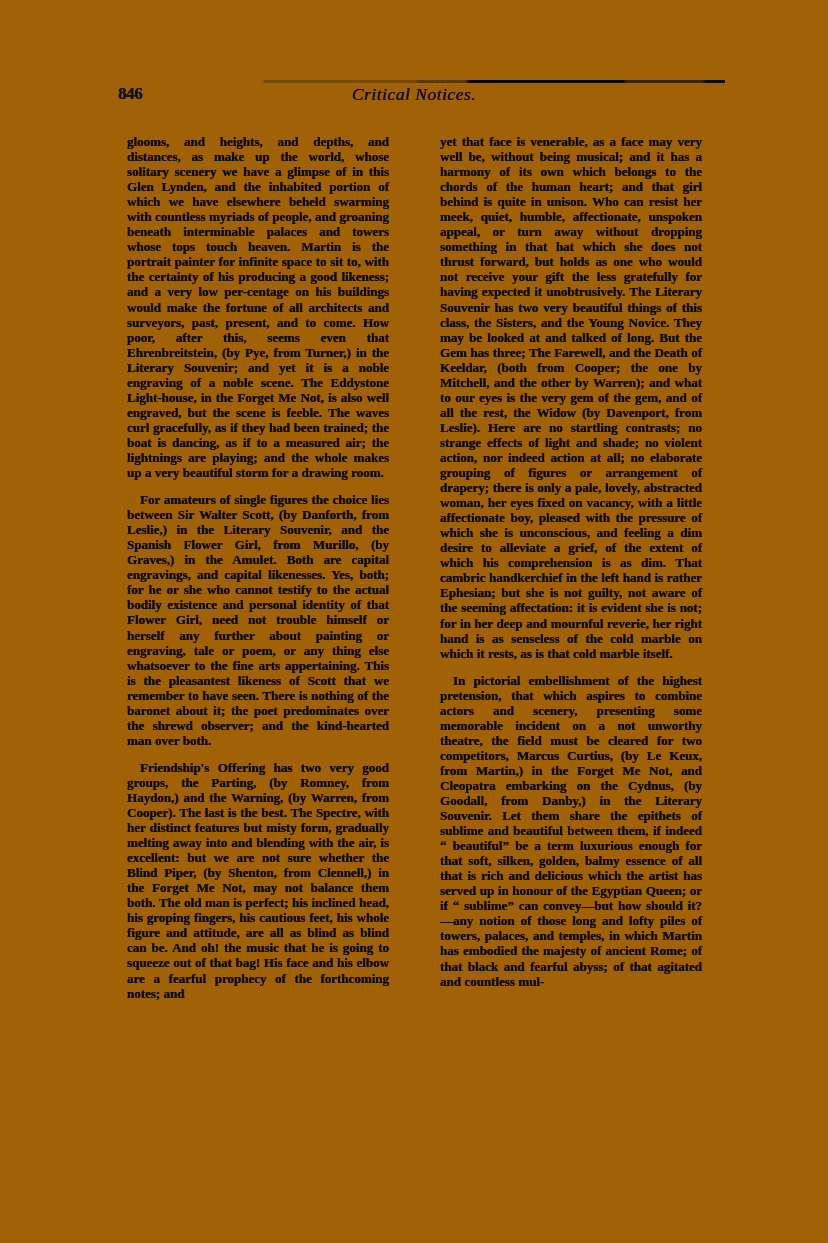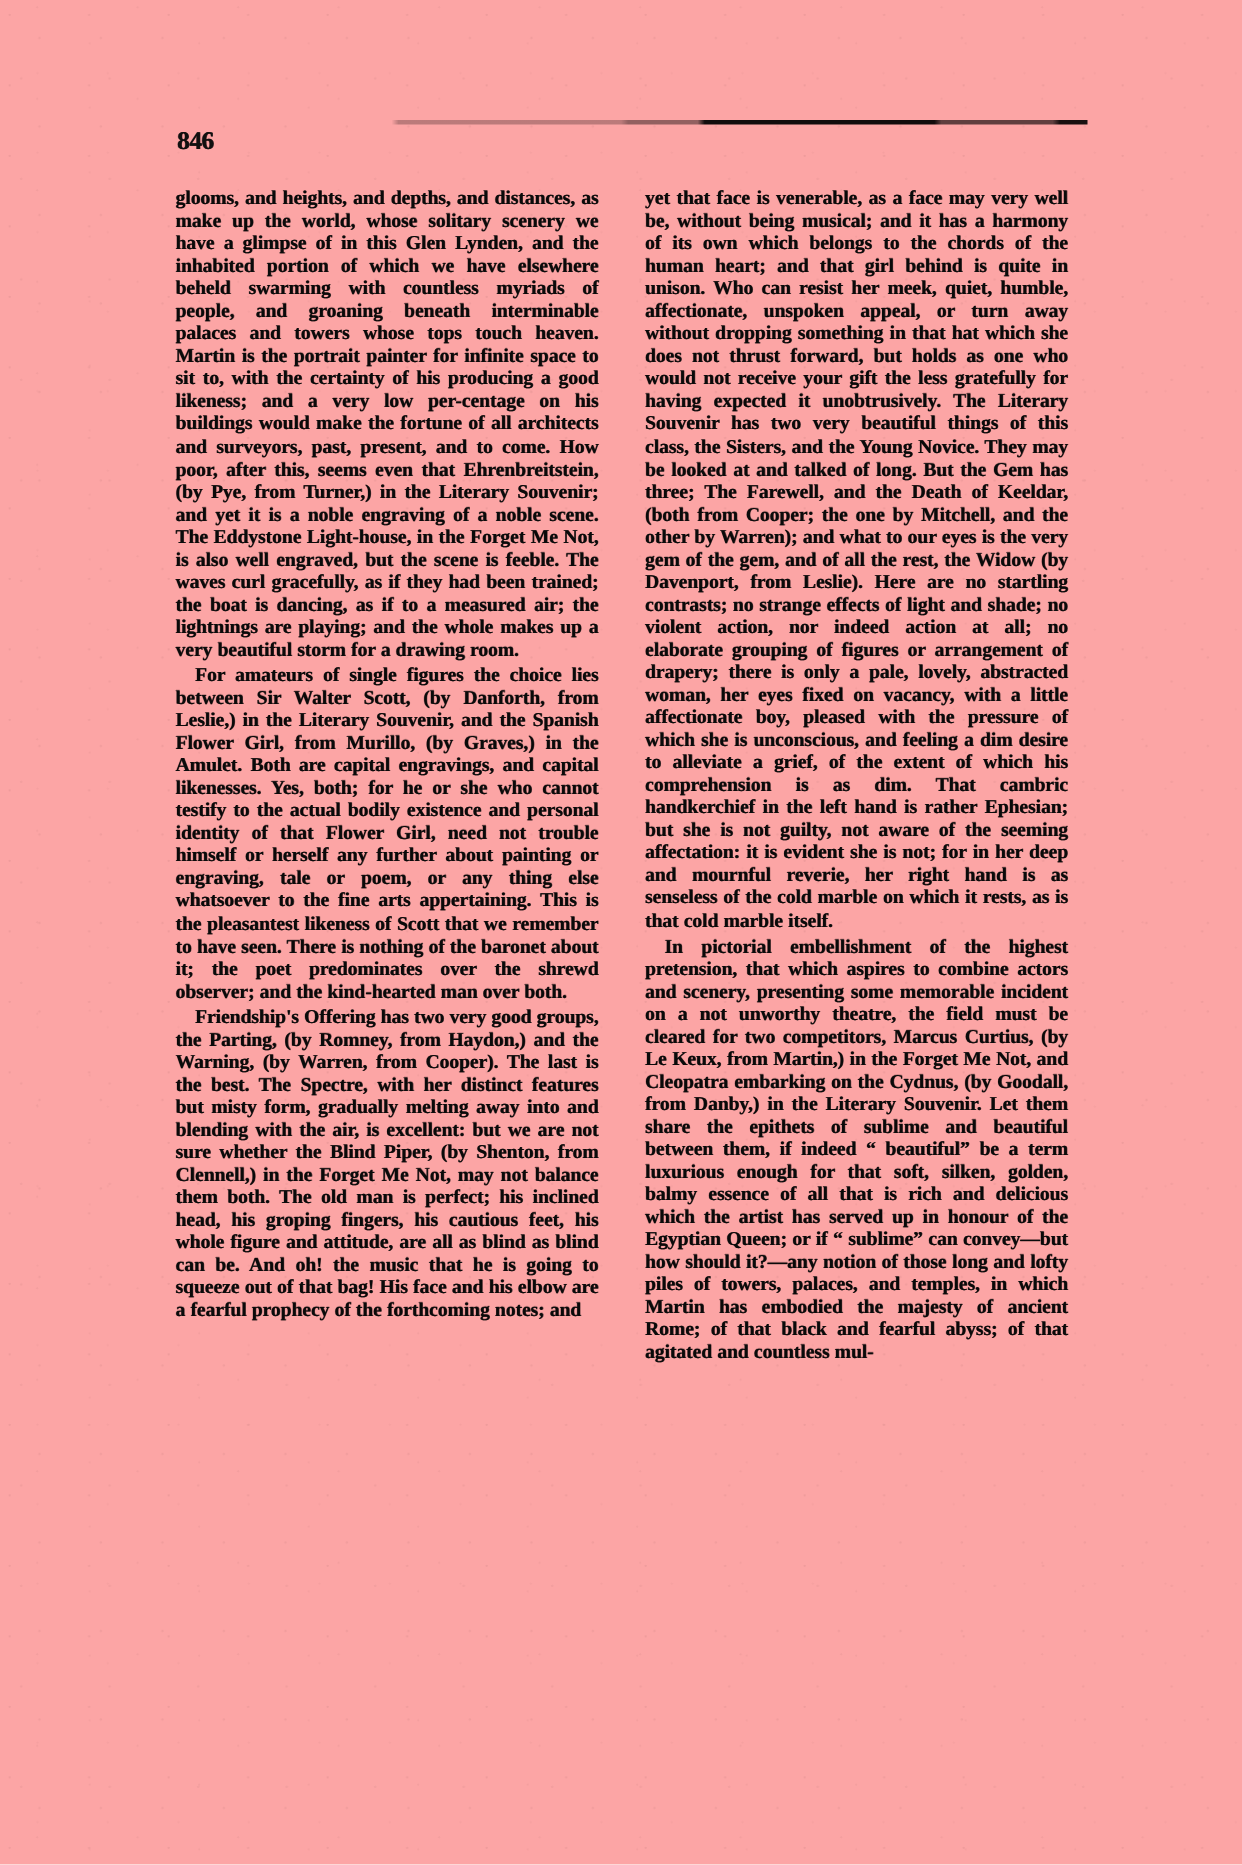--- a/index.html
+++ b/index.html
@@ -13,21 +13,21 @@
     position: relative;
     overflow: hidden;
     font-family: "Liberation Serif", "DejaVu Serif", serif;
     color: #000000;
   }
 
   
   #page-sheet {
     position: absolute;
     inset: 0;
-    background: #fca5a5;
+    background: #a16207;
   }
 
   
   #header-area {
     position: absolute;
     left: 0;
     top: 84px;
     width: 828px;
     height: 34px;
   }
@@ -86,21 +86,21 @@
     width: 600px;
     display: flex;
     gap: 27px;
   }
 
   .column {
     width: 286px;
   }
 
   .column p {
-    margin: 2px;
+    margin: 12px;
     text-align: justify;
     text-align-last: left;
     font-size: 13.1px;
     line-height: 15.05px;
     letter-spacing: -0.05px;
     word-spacing: 0.2px;
     color: #0a0a0a;
     hyphens: manual;
   }
 
@@ -139,20 +139,21 @@
   }
 </style>
 </head>
 <body>
 
 <div id="page-sheet">
 
   <div id="header-area">
     <div id="header-rule"></div>
     <div id="page-number">846</div>
+    <div id="running-head">Critical Notices.</div>
   </div>
 
   <div id="columns">
     <div class="column">
         <p class="heavy">glooms, and heights, and depths, and distances, as make up the world, whose solitary scenery we have a glimpse of in this Glen Lynden, and the inhabited portion of which we have elsewhere beheld swarming with countless myriads of people, and groaning beneath interminable palaces and towers whose tops touch heaven. Martin is the portrait painter for infinite space to sit to, with the certainty of his producing a good likeness; and a very low per-centage on his buildings would make the fortune of all architects and surveyors, past, present, and to come. How poor, after this, seems even that Ehrenbreitstein, (by Pye, from Turner,) in the Literary Souvenir; and yet it is a noble engraving of a noble scene. The Eddystone Light-house, in the Forget Me Not, is also well engraved, but the scene is feeble. The waves curl gracefully, as if they had been trained; the boat is dancing, as if to a measured air; the lightnings are playing; and the whole makes up a very beautiful storm for a drawing room.</p>
         <p class="indent heavy">For amateurs of single figures the choice lies between Sir Walter Scott, (by Danforth, from Leslie,) in the Literary Souvenir, and the Spanish Flower Girl, from Murillo, (by Graves,) in the Amulet. Both are capital engravings, and capital likenesses. Yes, both; for he or she who cannot testify to the actual bodily existence and personal identity of that Flower Girl, need not trouble himself or herself any further about painting or engraving, tale or poem, or any thing else whatsoever to the fine arts appertaining. This is the pleasantest likeness of Scott that we remember to have seen. There is nothing of the baronet about it; the poet predominates over the shrewd observer; and the kind-hearted man over both.</p>
         <p class="indent heavy">Friendship's Offering has two very good groups, the Parting, (by Romney, from Haydon,) and the Warning, (by Warren, from Cooper). The last is the best. The Spectre, with her distinct features but misty form, gradually melting away into and blending with the air, is excellent: but we are not sure whether the Blind Piper, (by Shenton, from Clennell,) in the Forget Me Not, may not balance them both. The old man is perfect; his inclined head, his groping fingers, his cautious feet, his whole figure and attitude, are all as blind as blind can be. And oh! the music that he is going to squeeze out of that bag! His face and his elbow are a fearful prophecy of the forthcoming notes; and</p>
       </div>
     <div class="column">
         <p class="heavy">yet that face is venerable, as a face may very well be, without being musical; and it has a harmony of its own which belongs to the chords of the human heart; and that girl behind is quite in unison. Who can resist her meek, quiet, humble, affectionate, unspoken appeal, or turn away without dropping something in that hat which she does not thrust forward, but holds as one who would not receive your gift the less gratefully for having expected it unobtrusively. The Literary Souvenir has two very beautiful things of this class, the Sisters, and the Young Novice. They may be looked at and talked of long. But the Gem has three; The Farewell, and the Death of Keeldar, (both from Cooper; the one by Mitchell, and the other by Warren); and what to our eyes is the very gem of the gem, and of all the rest, the Widow (by Davenport, from Leslie). Here are no startling contrasts; no strange effects of light and shade; no violent action, nor indeed action at all; no elaborate grouping of figures or arrangement of drapery; there is only a pale, lovely, abstracted woman, her eyes fixed on vacancy, with a little affectionate boy, pleased with the pressure of which she is unconscious, and feeling a dim desire to alleviate a grief, of the extent of which his comprehension is as dim. That cambric handkerchief in the left hand is rather Ephesian; but she is not guilty, not aware of the seeming affectation: it is evident she is not; for in her deep and mournful reverie, her right hand is as senseless of the cold marble on which it rests, as is that cold marble itself.</p>

